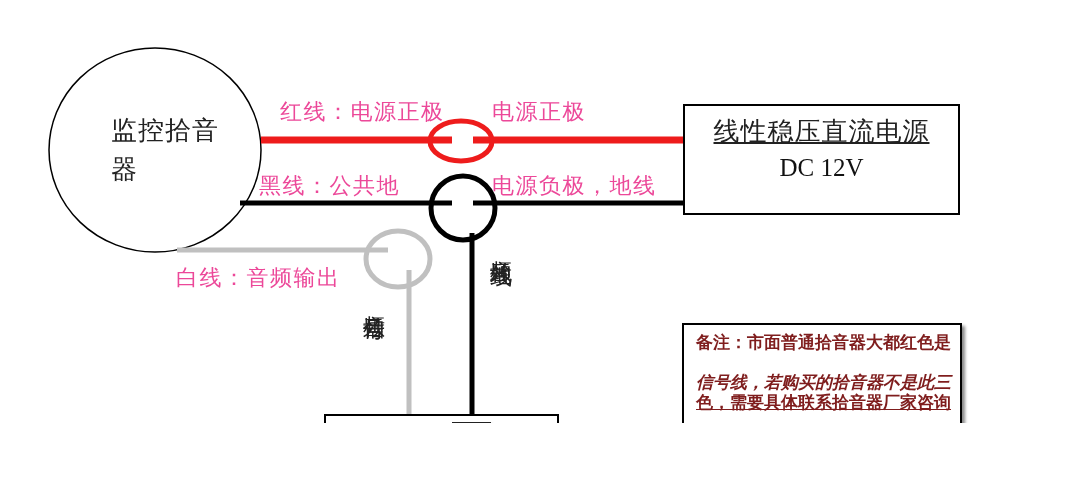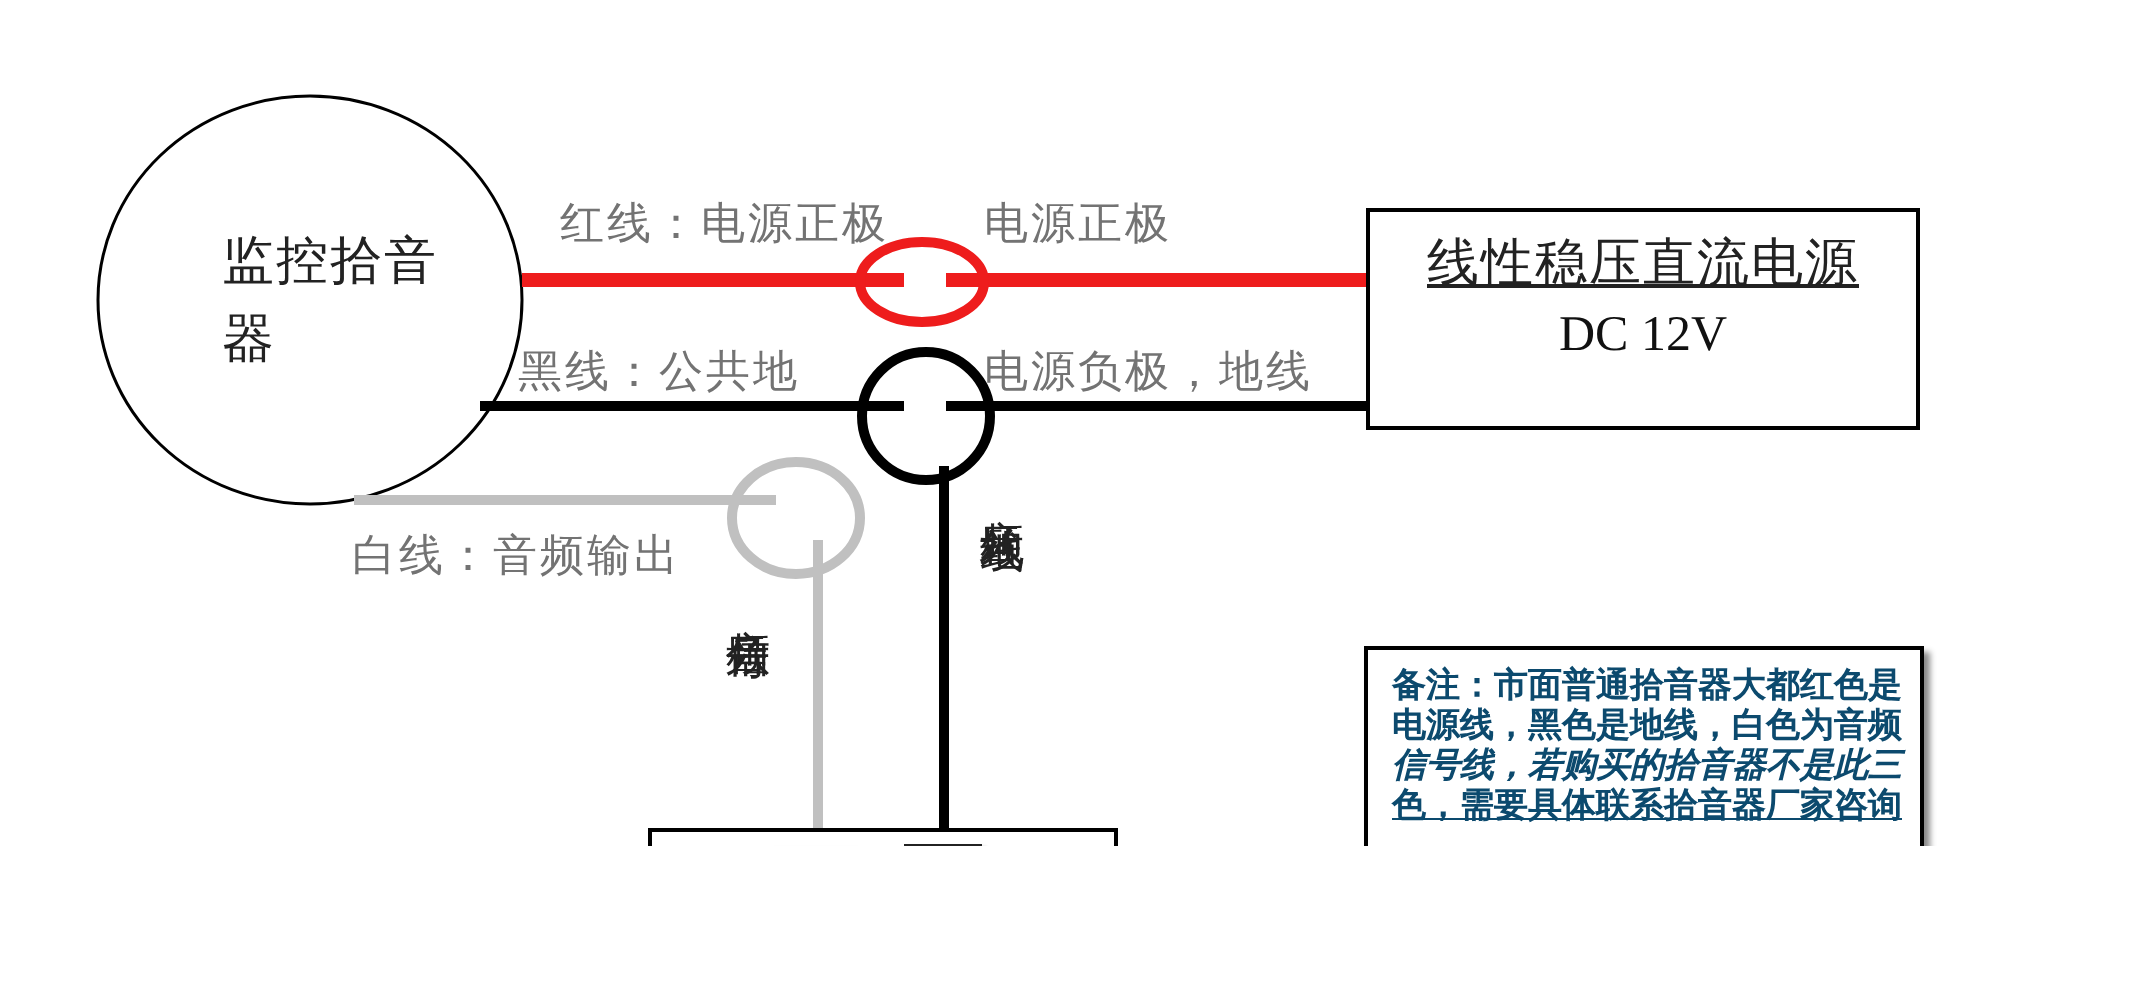--- a/index.html
+++ b/index.html
@@ -1,33 +1,33 @@
 <!DOCTYPE html>
 <html><head>
 <meta charset="utf-8">
 <style>
   html, body { margin: 0; padding: 0; background: #ffffff; }
   .canvas { position: relative; width: 1069px; height: 423px; background: #ffffff; overflow: hidden;
             font-family: "Liberation Sans", "DejaVu Sans", sans-serif; color: #1a1a1a; }
   svg.wires { position: absolute; left: 0; top: 0; }
   .t { position: absolute; white-space: nowrap; line-height: 1; }
-  .lbl { font-size: 22px; letter-spacing: 1.5px; color: #737373; }
+  .lbl { font-size: 22px; letter-spacing: 1.5px; color: #ec4899; }
   .mic { font-size: 26px; letter-spacing: 1px; color: #222; }
   .vert { font-size: 22px; writing-mode: vertical-rl; text-orientation: upright; letter-spacing: 1.5px; color: #222; }
   .ps-title { position: absolute; left: 683px; width: 277px; text-align: center; font-size: 26px; letter-spacing: 1px; color: #222; text-decoration: underline; }
   .ps-spec { position: absolute; left: 683px; width: 277px; text-align: center; font-size: 25px; color: #111;
              font-family: "Liberation Serif", "DejaVu Serif", serif; }
   .power-box { position: absolute; left: 683px; top: 104px; width: 273px; height: 107px; border: 2px solid #000; }
   .connector-box { position: absolute; left: 324px; top: 414px; width: 231px; height: 53px; border: 2px solid #000; background: #fff; }
   .pin { position: absolute; border: 1.5px solid #222; box-shadow: 2px 2px 2px #888;
          display: flex; align-items: center; justify-content: center;
          font-size: 13px; font-weight: bold; color: #1a1a1a; }
   .note { position: absolute; left: 682px; top: 323px; width: 276px; height: 106px; border: 2px solid #000;
           background: #fff; box-shadow: 3px 3px 3px #8a8a8a; }
-  .note-line { position: absolute; left: 12px; font-size: 17px; font-weight: bold; line-height: 20px; color: #0c4a6e;
+  .note-line { position: absolute; left: 12px; font-size: 17px; font-weight: bold; line-height: 20px; color: #7f1d1d;
                white-space: nowrap; text-align: right; }
 </style>
 </head>
 <body>
 
 <div class="canvas">
 
   <svg class="wires" width="1069" height="492" viewBox="0 0 1069 492">
 
     <ellipse cx="155" cy="150" rx="106" ry="102" fill="#ffffff" stroke="#000" stroke-width="1.5"></ellipse>
@@ -65,19 +65,18 @@
   <div class="connector-box"></div>
   <div class="pin" style="left:385px; top:423px; width:40px; height:32px; background:#3b82f6;">
     <span>IN</span>
   </div>
   <div class="pin" style="left:452px; top:422px; width:37px; height:33px; background:#148a4b;">
     <span>G</span>
   </div>
 
   <div class="note">
     <div class="note-line" style="top:8px;">备注：市面普通拾音器大都红色是</div>
-    <div class="note-line" style="top:28px;">电源线，黑色是地线，白色为音频</div>
     <div class="note-line" style="top:48px;font-style:italic;">信号线，若购买的拾音器不是此三</div>
     <div class="note-line" style="top:68px;text-decoration:underline;">色，需要具体联系拾音器厂家咨询</div>
     <div class="note-line" style="top:86px;">。</div>
   </div>
 
 </div>
 
 </body></html>

